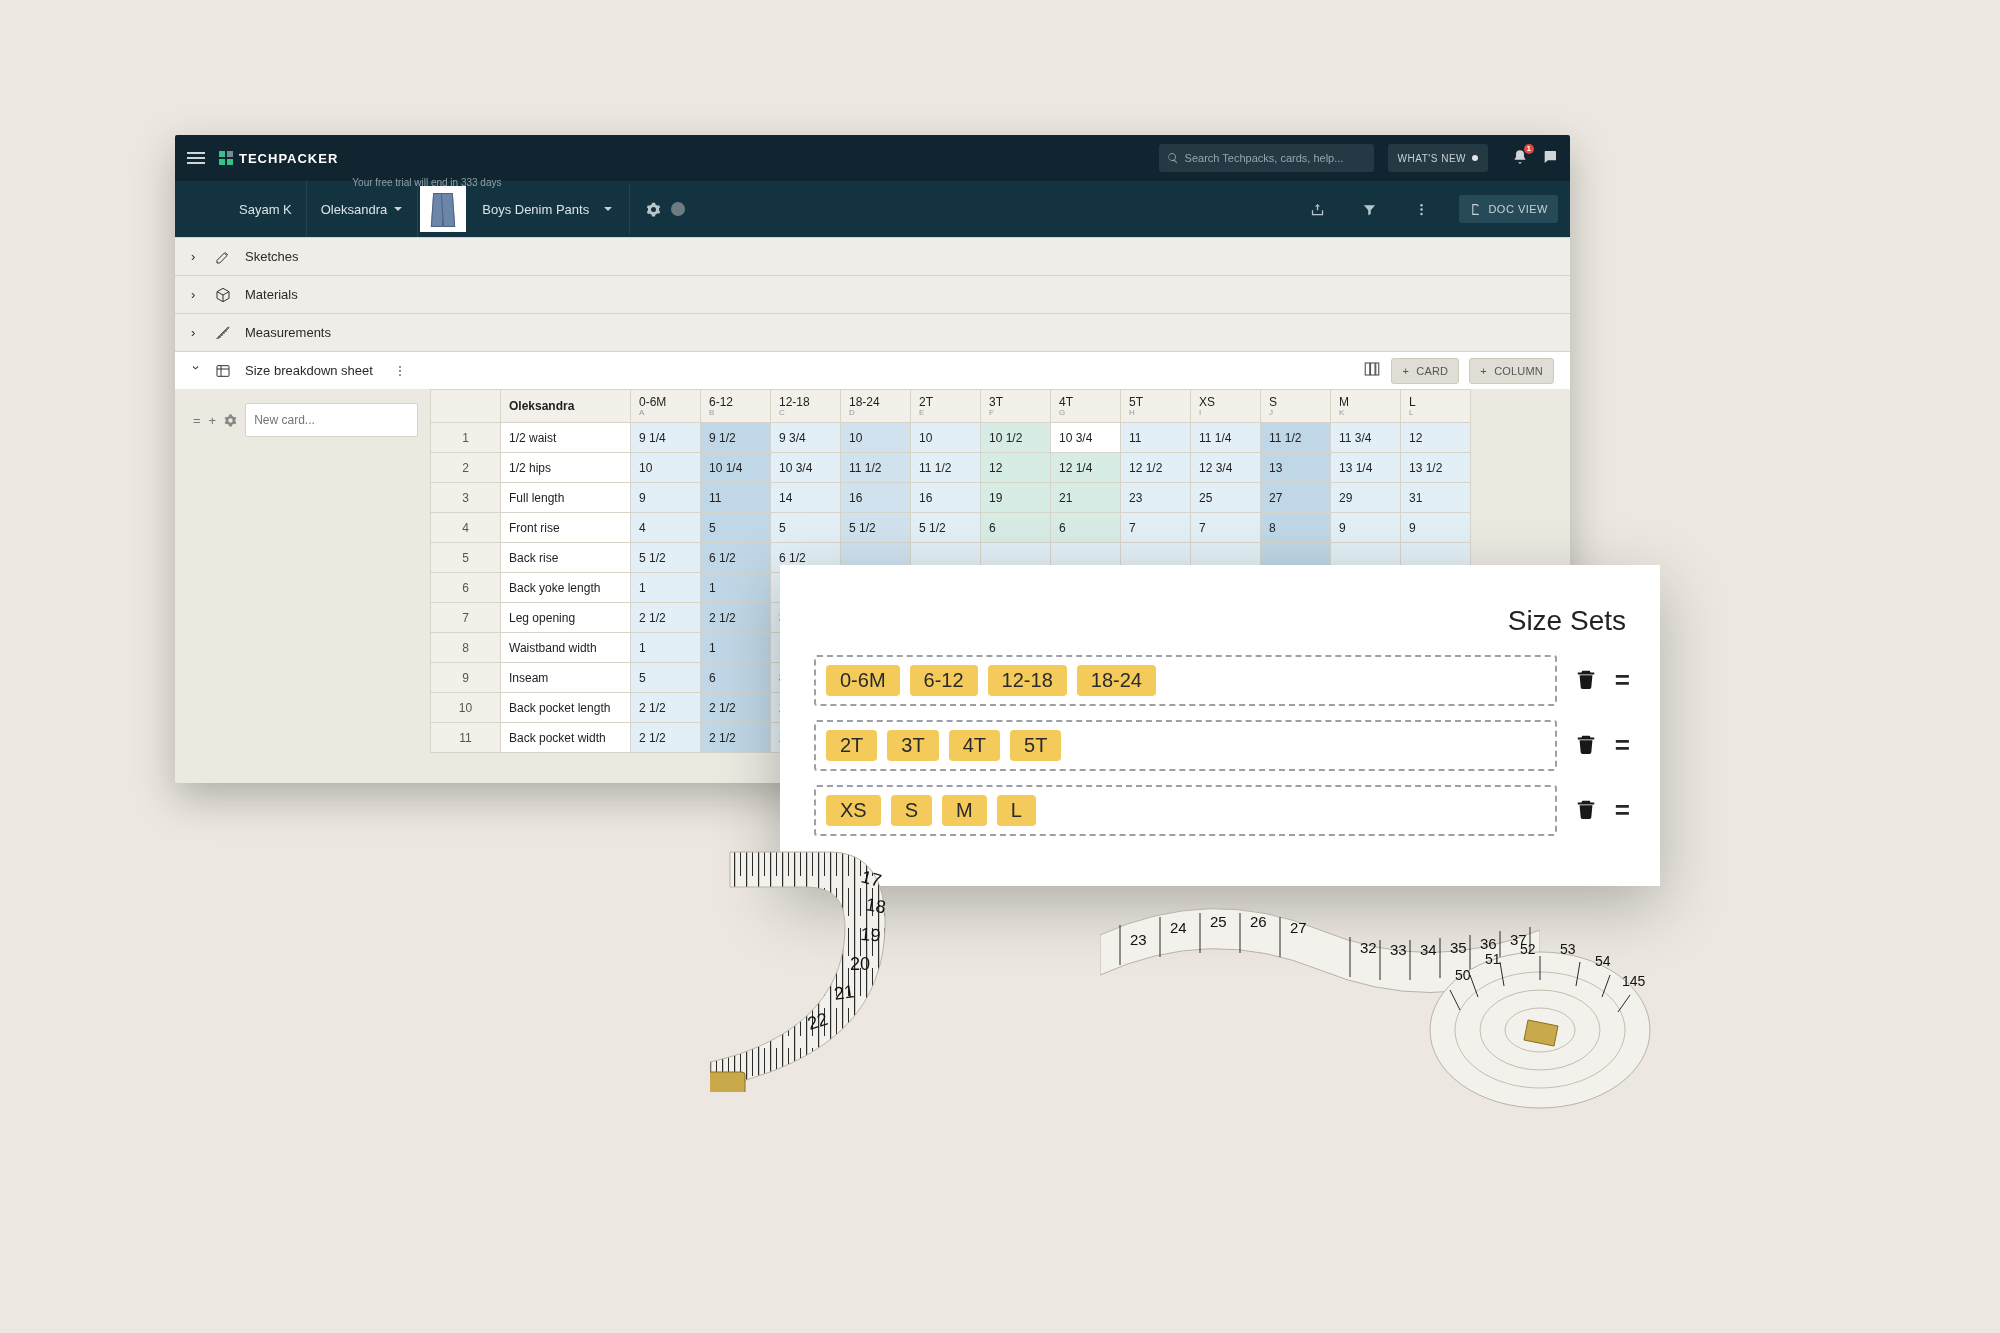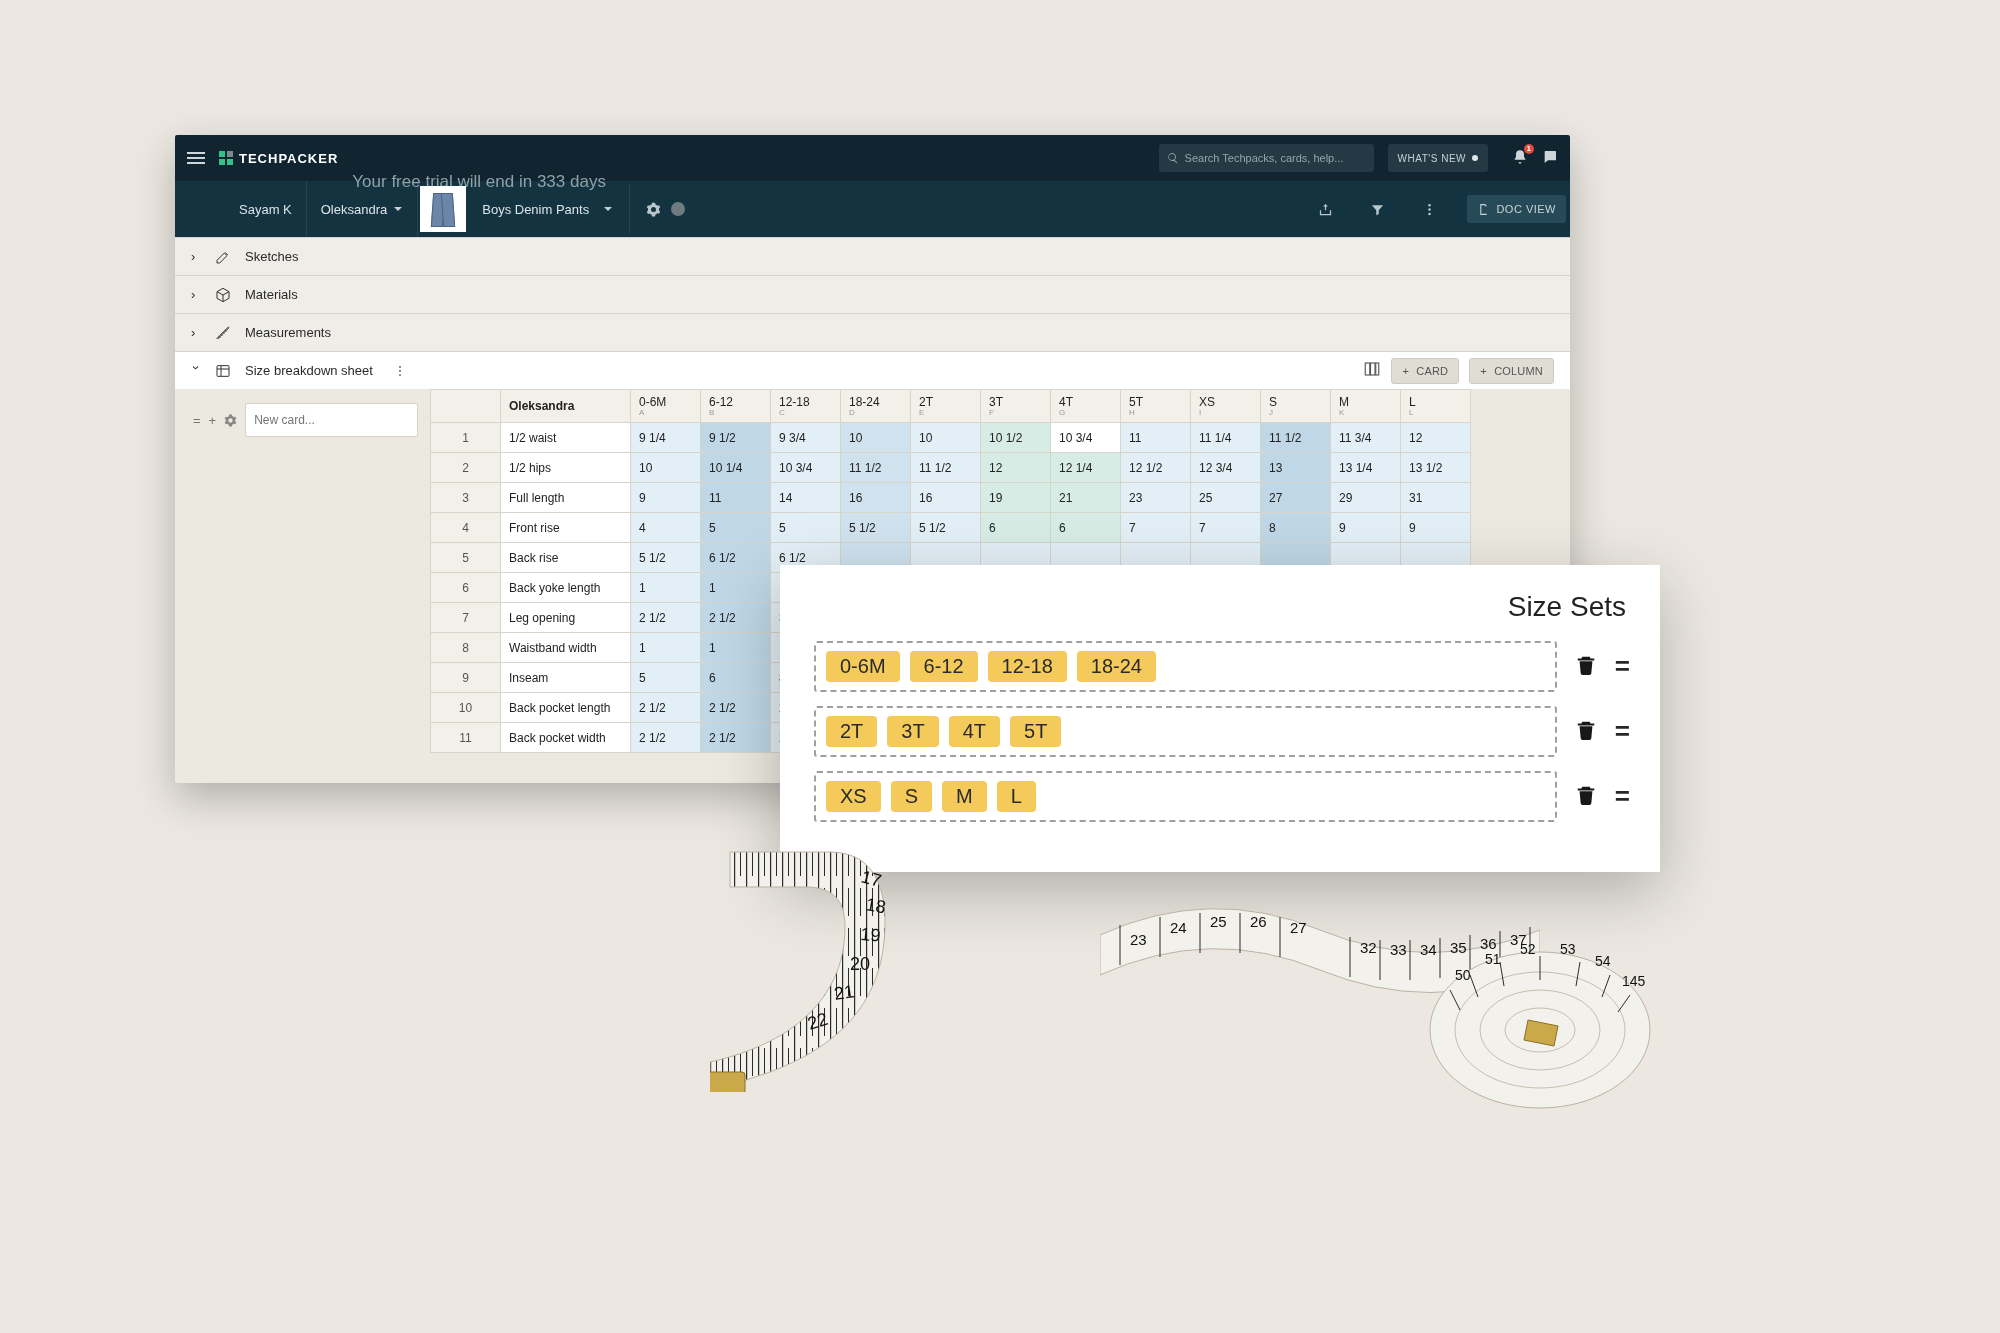--- a/index.html
+++ b/index.html
@@ -34,21 +34,21 @@
     padding: 0 12px;
     gap: 14px;
     font-size: 12px;
   }
   .hamburger { width: 18px; display: flex; flex-direction: column; gap: 3px; cursor: pointer; }
   .hamburger span { height: 2px; background: #cfd6d9; }
   .logo { display: flex; align-items: center; gap: 6px; font-weight: 700; letter-spacing: 1px; font-size: 13px; color: #fff; }
   .logo-mark { display: grid; grid-template-columns: 6px 6px; grid-template-rows: 6px 6px; gap: 2px; }
   .logo-mark i { background: #36c08a; }
   .logo-mark i:nth-child(2){ background:#7a8c93;}
-  .trial { color: #8fa0a7; font-size: 17px; margin-top: 48px; }
+  .trial { color: #8fa0a7; font-size: 10px; margin-top: 48px; }
   .topbar-spacer { flex: 1; }
   .search {
     background: #243944; color: #95a6ad;
     border-radius: 3px; height: 28px; width: 215px;
     display: flex; align-items: center; padding: 0 8px; gap: 6px;
     font-size: 11px;
   }
   .search svg { width: 12px; height: 12px; fill: #95a6ad; }
   .whatsnew {
     background: #243944; color: #c7d1d5;
@@ -82,21 +82,21 @@
   }
   .thumb .pants { width: 22px; height: 32px; position: relative; }
   .thumb .pants::before, .thumb .pants::after{
     content:""; position:absolute; top:0; width:10px; height:32px;
     background:#6b86a8; border:1px solid #4e6580;
   }
   .thumb .pants::before{left:0; transform:skew(-4deg);}
   .thumb .pants::after{right:0; transform:skew(4deg);}
   .product-name { padding: 0 16px; display:flex; align-items:center; gap:14px;}
   .subbar-spacer{flex:1;}
-  .subbar-actions{display:flex; align-items:center; gap:24px; padding-right:4px;}
+  .subbar-actions{display:flex; align-items:center; gap:24px; padding-right:12px;}
   .subbar-actions .iconbtn{width:28px;height:28px;display:flex;align-items:center;justify-content:center;}
   .subbar-actions svg{width:15px;height:15px;fill:#b9c6cb;}
   .docview{
     background:#274a58; color:#c9d4d8; font-size:11px; letter-spacing:.5px;
     height:28px; padding:0 10px; border-radius:3px; display:flex; align-items:center; gap:6px;
   }
   .gear-circle{width:15px;height:15px;fill:#b9c6cb;}
   .grey-dot{width:14px;height:14px;border-radius:50%;background:#6e7c82;margin-left:10px;}
 
   
@@ -165,21 +165,21 @@
   
   .sizesets-card{
     position:absolute;
     left: 780px; top: 565px;
     width: 880px;
     background:#fff;
     box-shadow: 0 20px 60px rgba(0,0,0,.25);
     padding: 26px 34px 36px 34px;
   }
   .sizesets-title{
-    text-align:right; font-size:28px; color:#222; margin-bottom:18px;
+    text-align:right; font-size:28px; color:#222; margin-bottom:18px;margin-top:14px;
   }
   .sizeset-row{
     display:flex; align-items:center; gap:18px; margin-bottom:14px;
   }
   .chips{
     flex:1;
     border:2px dashed #9aa0a4;
     border-radius:3px;
     padding:8px 10px;
     display:flex; gap:10px;

